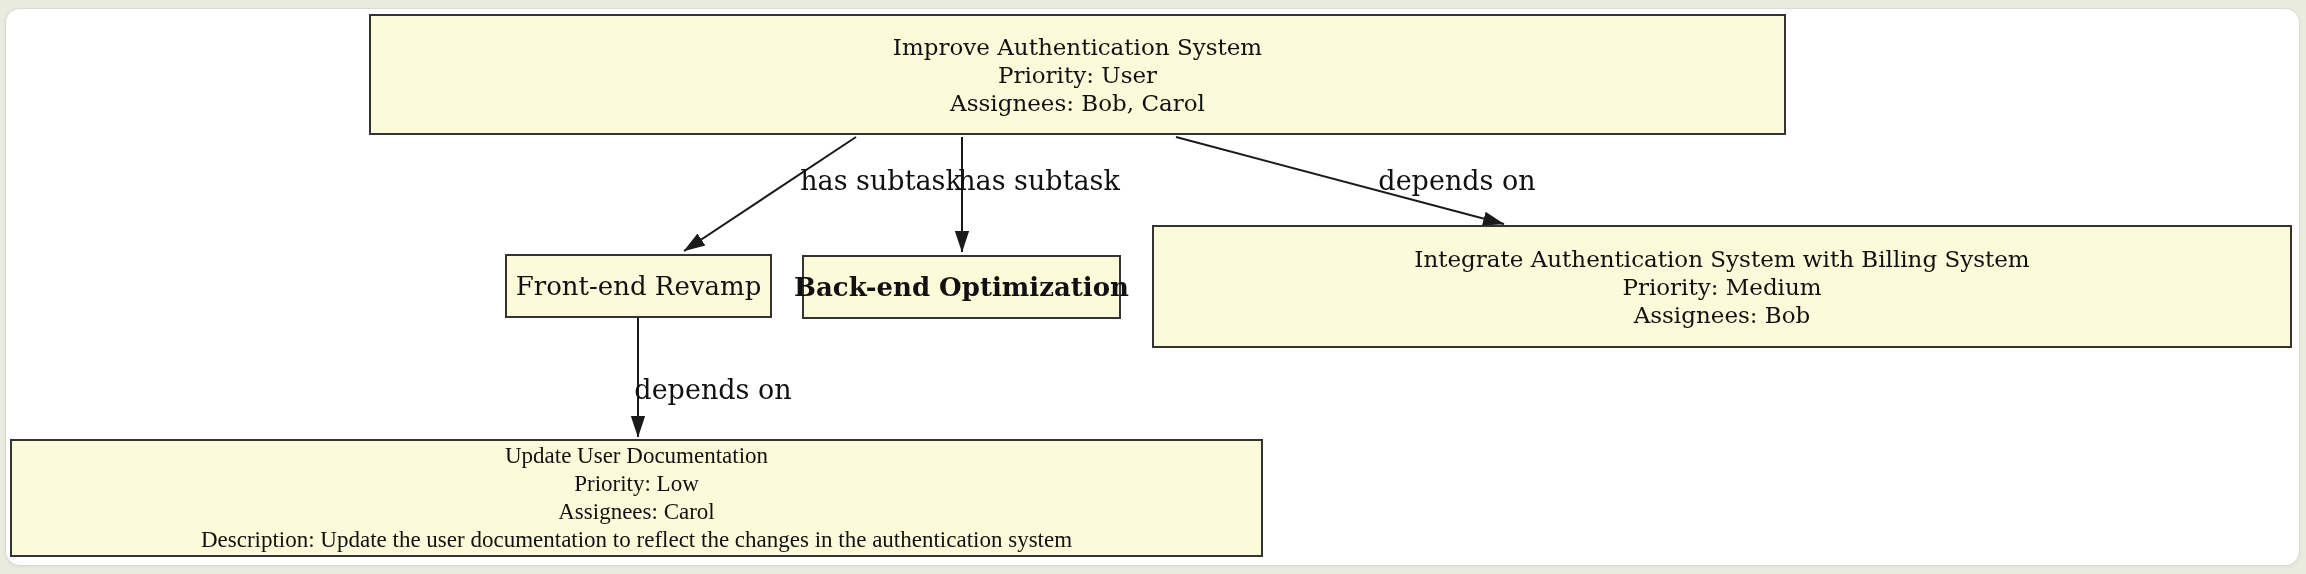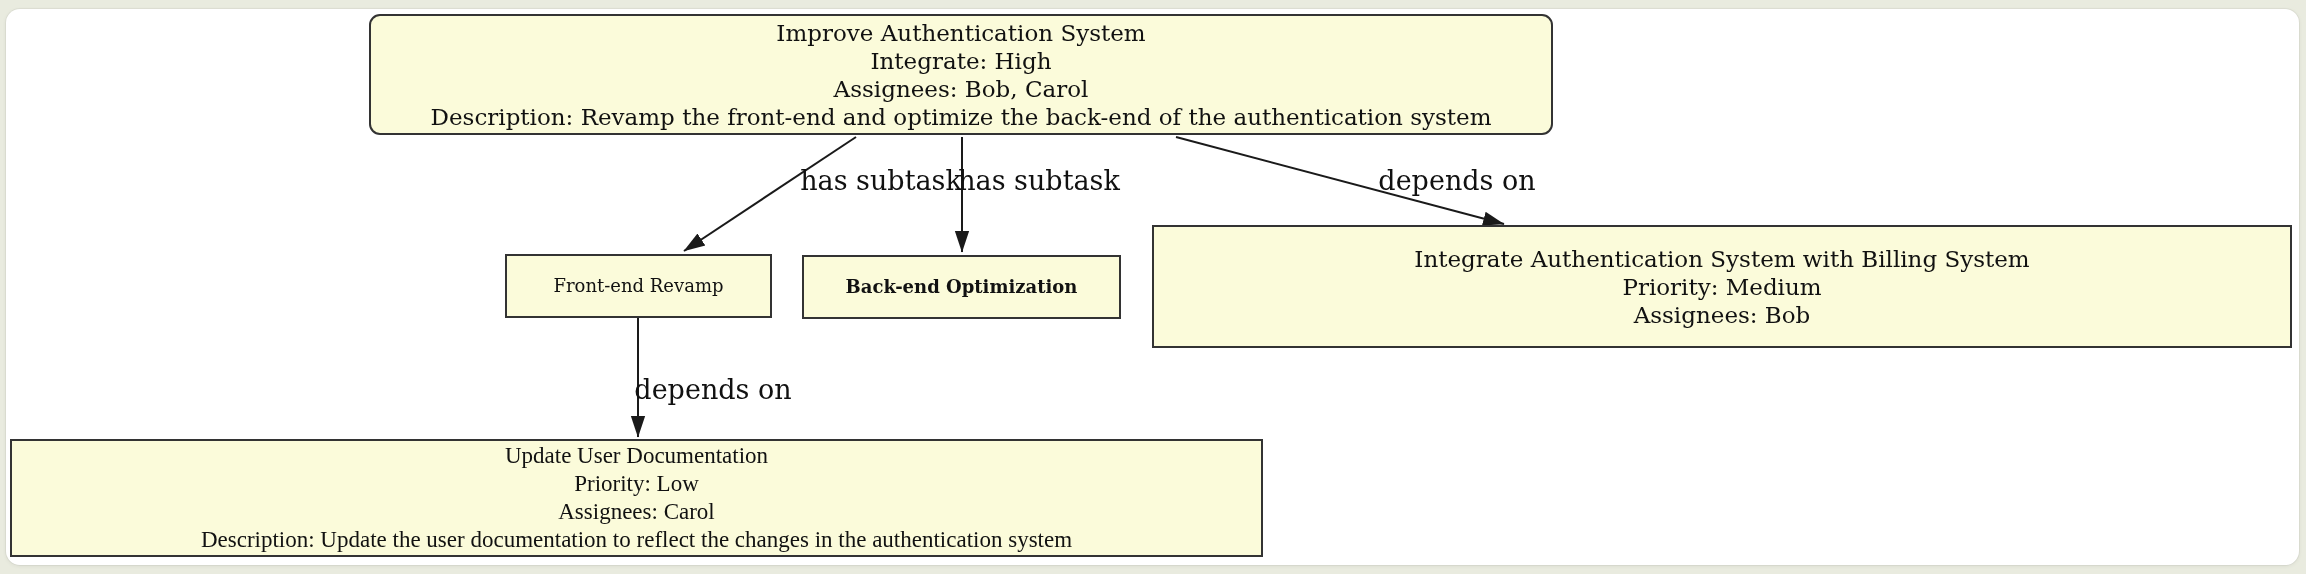--- a/index.html
+++ b/index.html
@@ -50,36 +50,36 @@
     flex-direction: column;
     justify-content: center;
     align-items: center;
     text-align: center;
   }
   .node-multi {
     font-size: 23px;
     line-height: 28px;
   }
   .node-single {
-    font-size: 18px;
+    font-size: 26px;
     line-height: 30px;
   }
   .node .line {
     white-space: nowrap;
   }
   .edge-label {
     position: absolute;
     font-size: 27px;
     line-height: 30px;
     white-space: nowrap;
     transform: translateX(-50%);
     color: #111111;
   }
   
-  .n-improve   { left: 369px;  top: 14px;  width: 1184px; height: 121px; border-radius: 11px; }
+  .n-improve   { left: 369px;  top: 14px;  width: 1417px; height: 121px; }
   .n-frontend  { left: 505px;  top: 254px; width: 267px;  height: 64px; }
   .n-backend   { left: 802px;  top: 255px; width: 319px;  height: 64px; font-weight: bold; }
   .n-integrate { left: 1152px; top: 225px; width: 1140px; height: 123px; text-align: center; }
   .n-docs      { left: 10px;   top: 439px; width: 1253px; height: 118px; font-family: Liberation Serif, serif; }
   
   .l-subtask-1 { left: 881px;  top: 166px; }
   .l-subtask-2 { left: 1039px; top: 166px; }
   .l-depends-1 { left: 1457px; top: 166px; }
   .l-depends-2 { left: 713px;  top: 375px; }
 </style>
@@ -96,23 +96,22 @@
       </marker>
     </defs>
     <line x1="856" y1="137" x2="684" y2="251" marker-end="url(#arrow)" stroke="#1a1a1a"></line>
     <line x1="962" y1="137" x2="962" y2="252" marker-end="url(#arrow)" stroke="#1a1a1a"></line>
     <line x1="1176" y1="137" x2="1504" y2="224" marker-end="url(#arrow)" stroke="#1a1a1a"></line>
     <line x1="638" y1="318" x2="638" y2="437" marker-end="url(#arrow)" stroke="#1a1a1a"></line>
   </svg>
 
   <div class="node node-multi n-improve">
     <div class="line">Improve Authentication System</div>
-    <div class="line">Integrate: High</div>
+    <div class="line">Priority: User</div>
     <div class="line">Assignees: Bob, Carol</div>
-    <div class="line">Description: Revamp the front-end and optimize the back-end of the authentication system</div>
   </div>
 
   <div class="node node-single n-frontend">
     <div class="line">Front-end Revamp</div>
   </div>
 
   <div class="node node-single n-backend">
     <div class="line">Back-end Optimization</div>
   </div>
 

